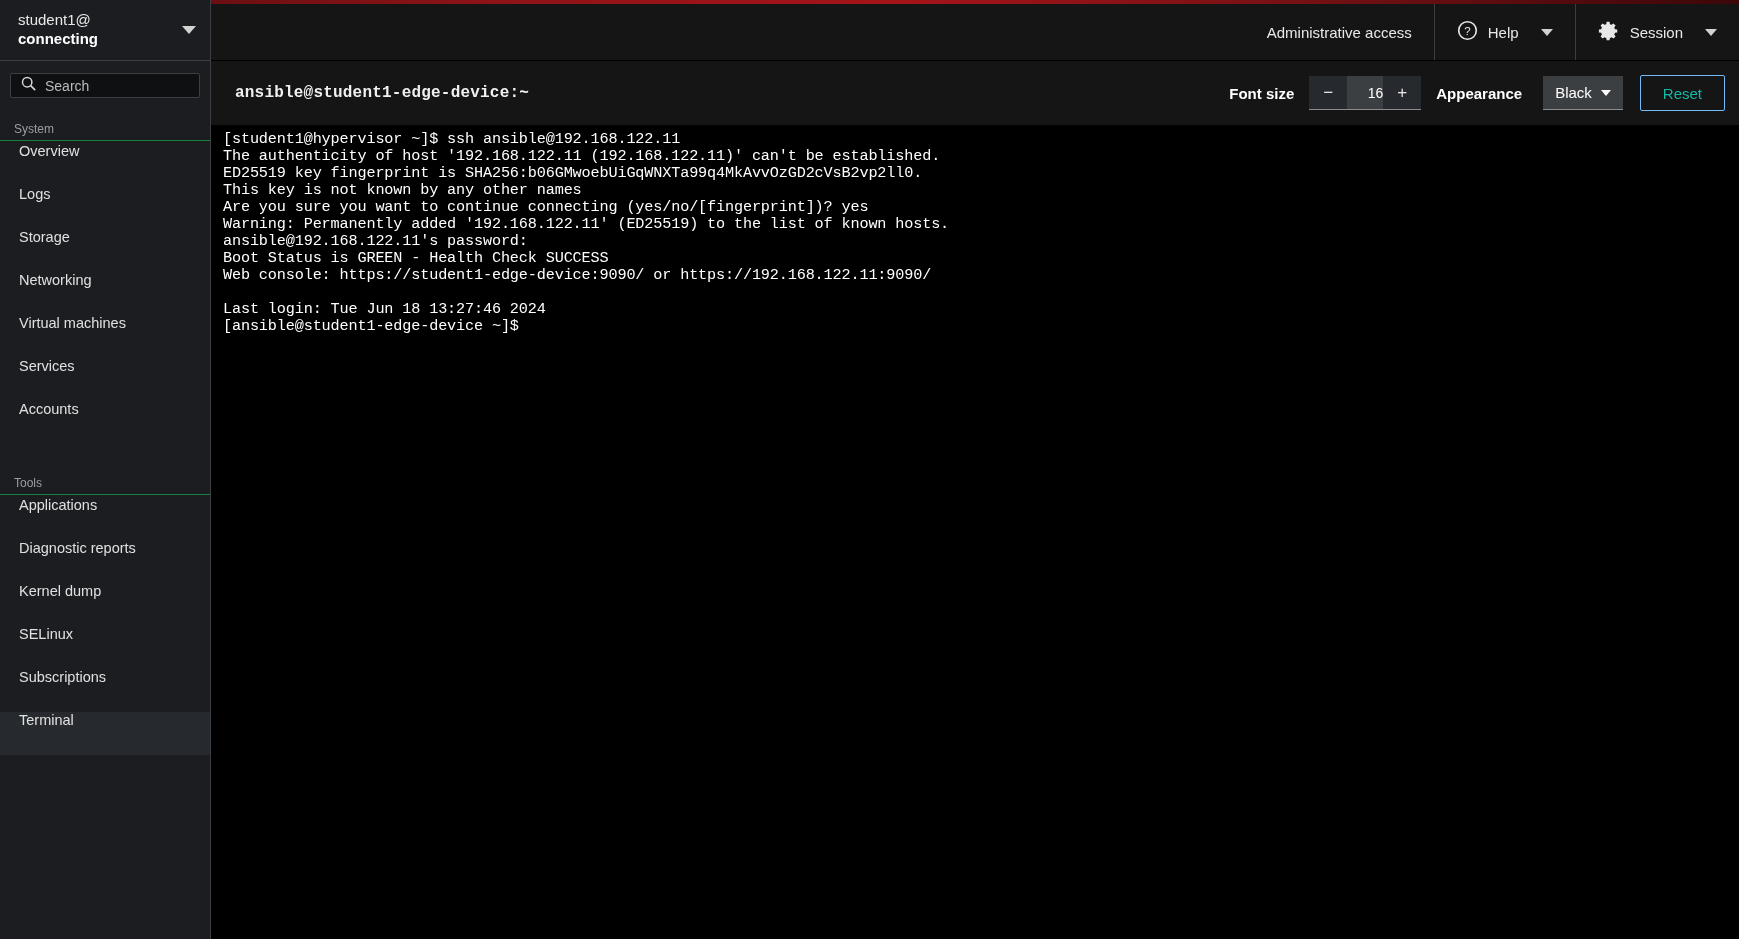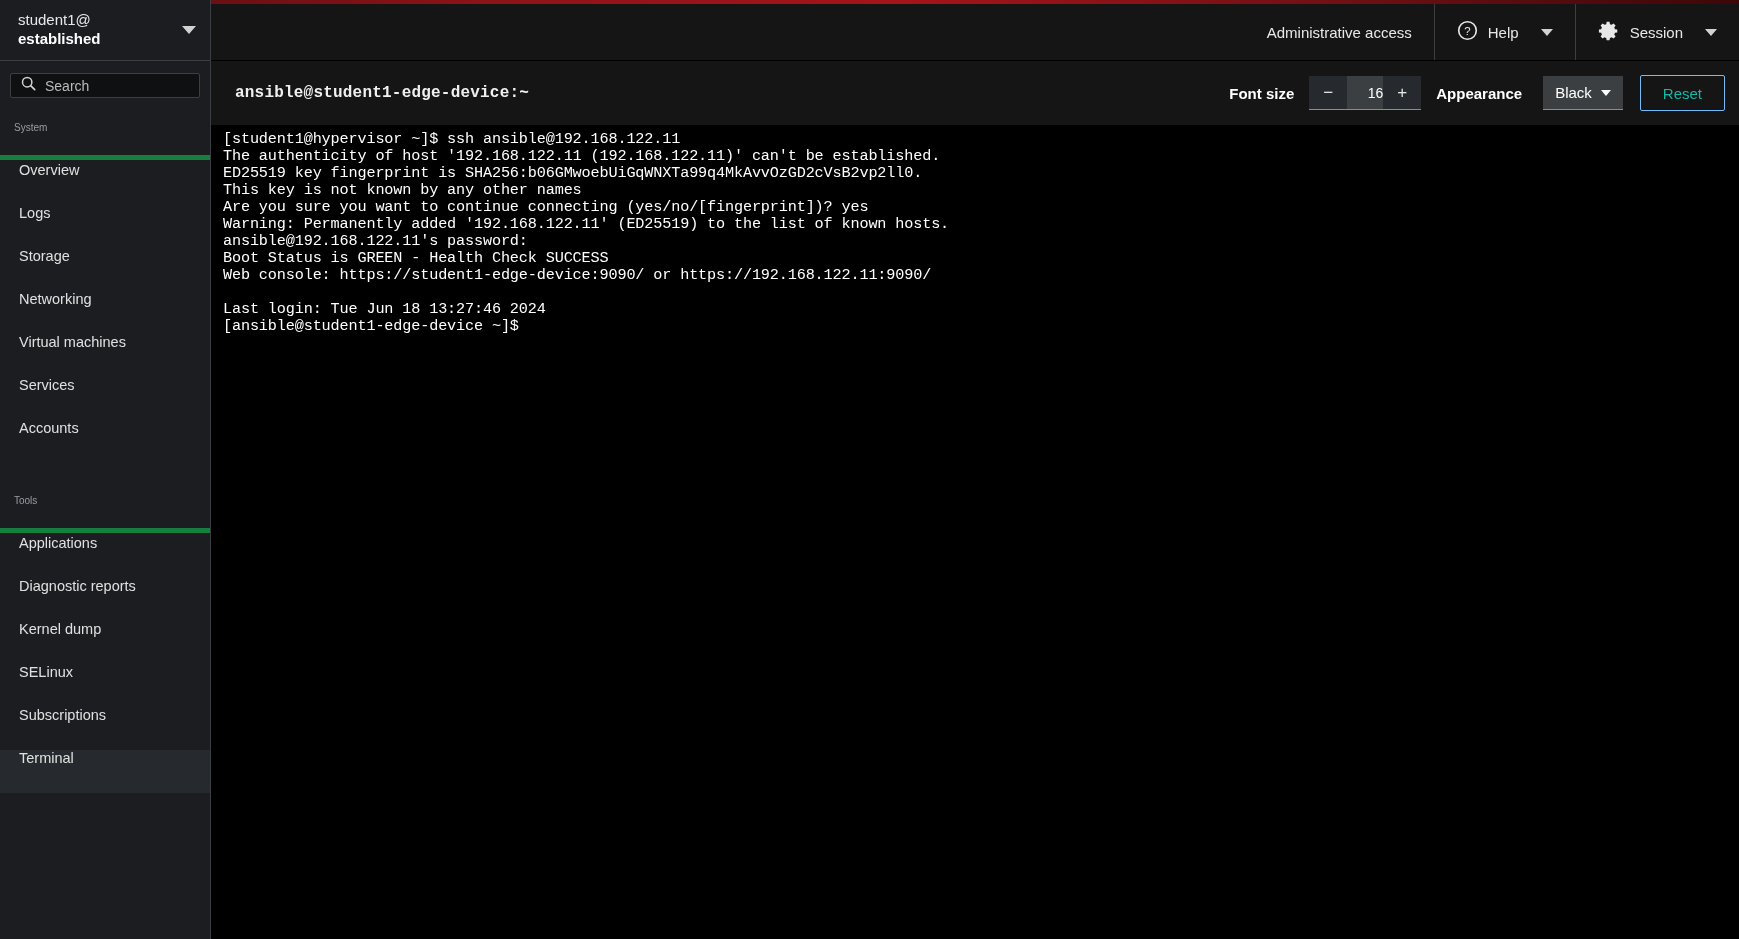--- a/index.html
+++ b/index.html
@@ -48,23 +48,23 @@
   .search-input {
     background: transparent; border: none; outline: none;
     color: #d2d2d2; font-size: 14px;
     font-family: "Liberation Sans", sans-serif;
     width: 100%;
   }
   .search-input::placeholder { color: #b8bbbe; opacity: 1; }
 
   .nav-group { display: flex; flex-direction: column; }
   .nav-heading {
-    color: #999da1; font-size: 10px;
-    padding: 14px 0 22px 14px;
-    border-bottom: 5px solid #15803d;
+    color: #999da1; font-size: 12px;
+    padding: 14px 0 4px 14px;
+    border-bottom: 1px solid #15803d;
     margin-bottom: 2px;
   }
   .nav-item {
     height: 43px;
     display: flex; align-items: flex-start; justify-content: space-between;
     padding: 0 16px 0 16px;
     color: #e0e0e0; font-size: 14.5px;
     cursor: pointer;
     border-left: 3px solid transparent;
   }
@@ -177,21 +177,21 @@
 </head>
 <body>
 
 <div id="app">
 
   <aside class="sidebar">
 
     <div class="host-switcher">
       <div class="host-lines">
         <span class="host-user">student1@</span>
-        <span class="host-name">established</span>
+        <span class="host-name">connecting</span>
       </div>
       <span class="caret-down"></span>
     </div>
 
     <div class="search-wrap">
       <div class="search-box">
         <span>
           <svg width="15" height="15" viewBox="0 0 16 16">
             <circle cx="6.6" cy="6.6" r="5" fill="none" stroke="#d2d2d2" stroke-width="1.6"></circle>
             <line x1="10.3" y1="10.3" x2="14.6" y2="14.6" stroke="#d2d2d2" stroke-width="1.8" stroke-linecap="round"></line>

